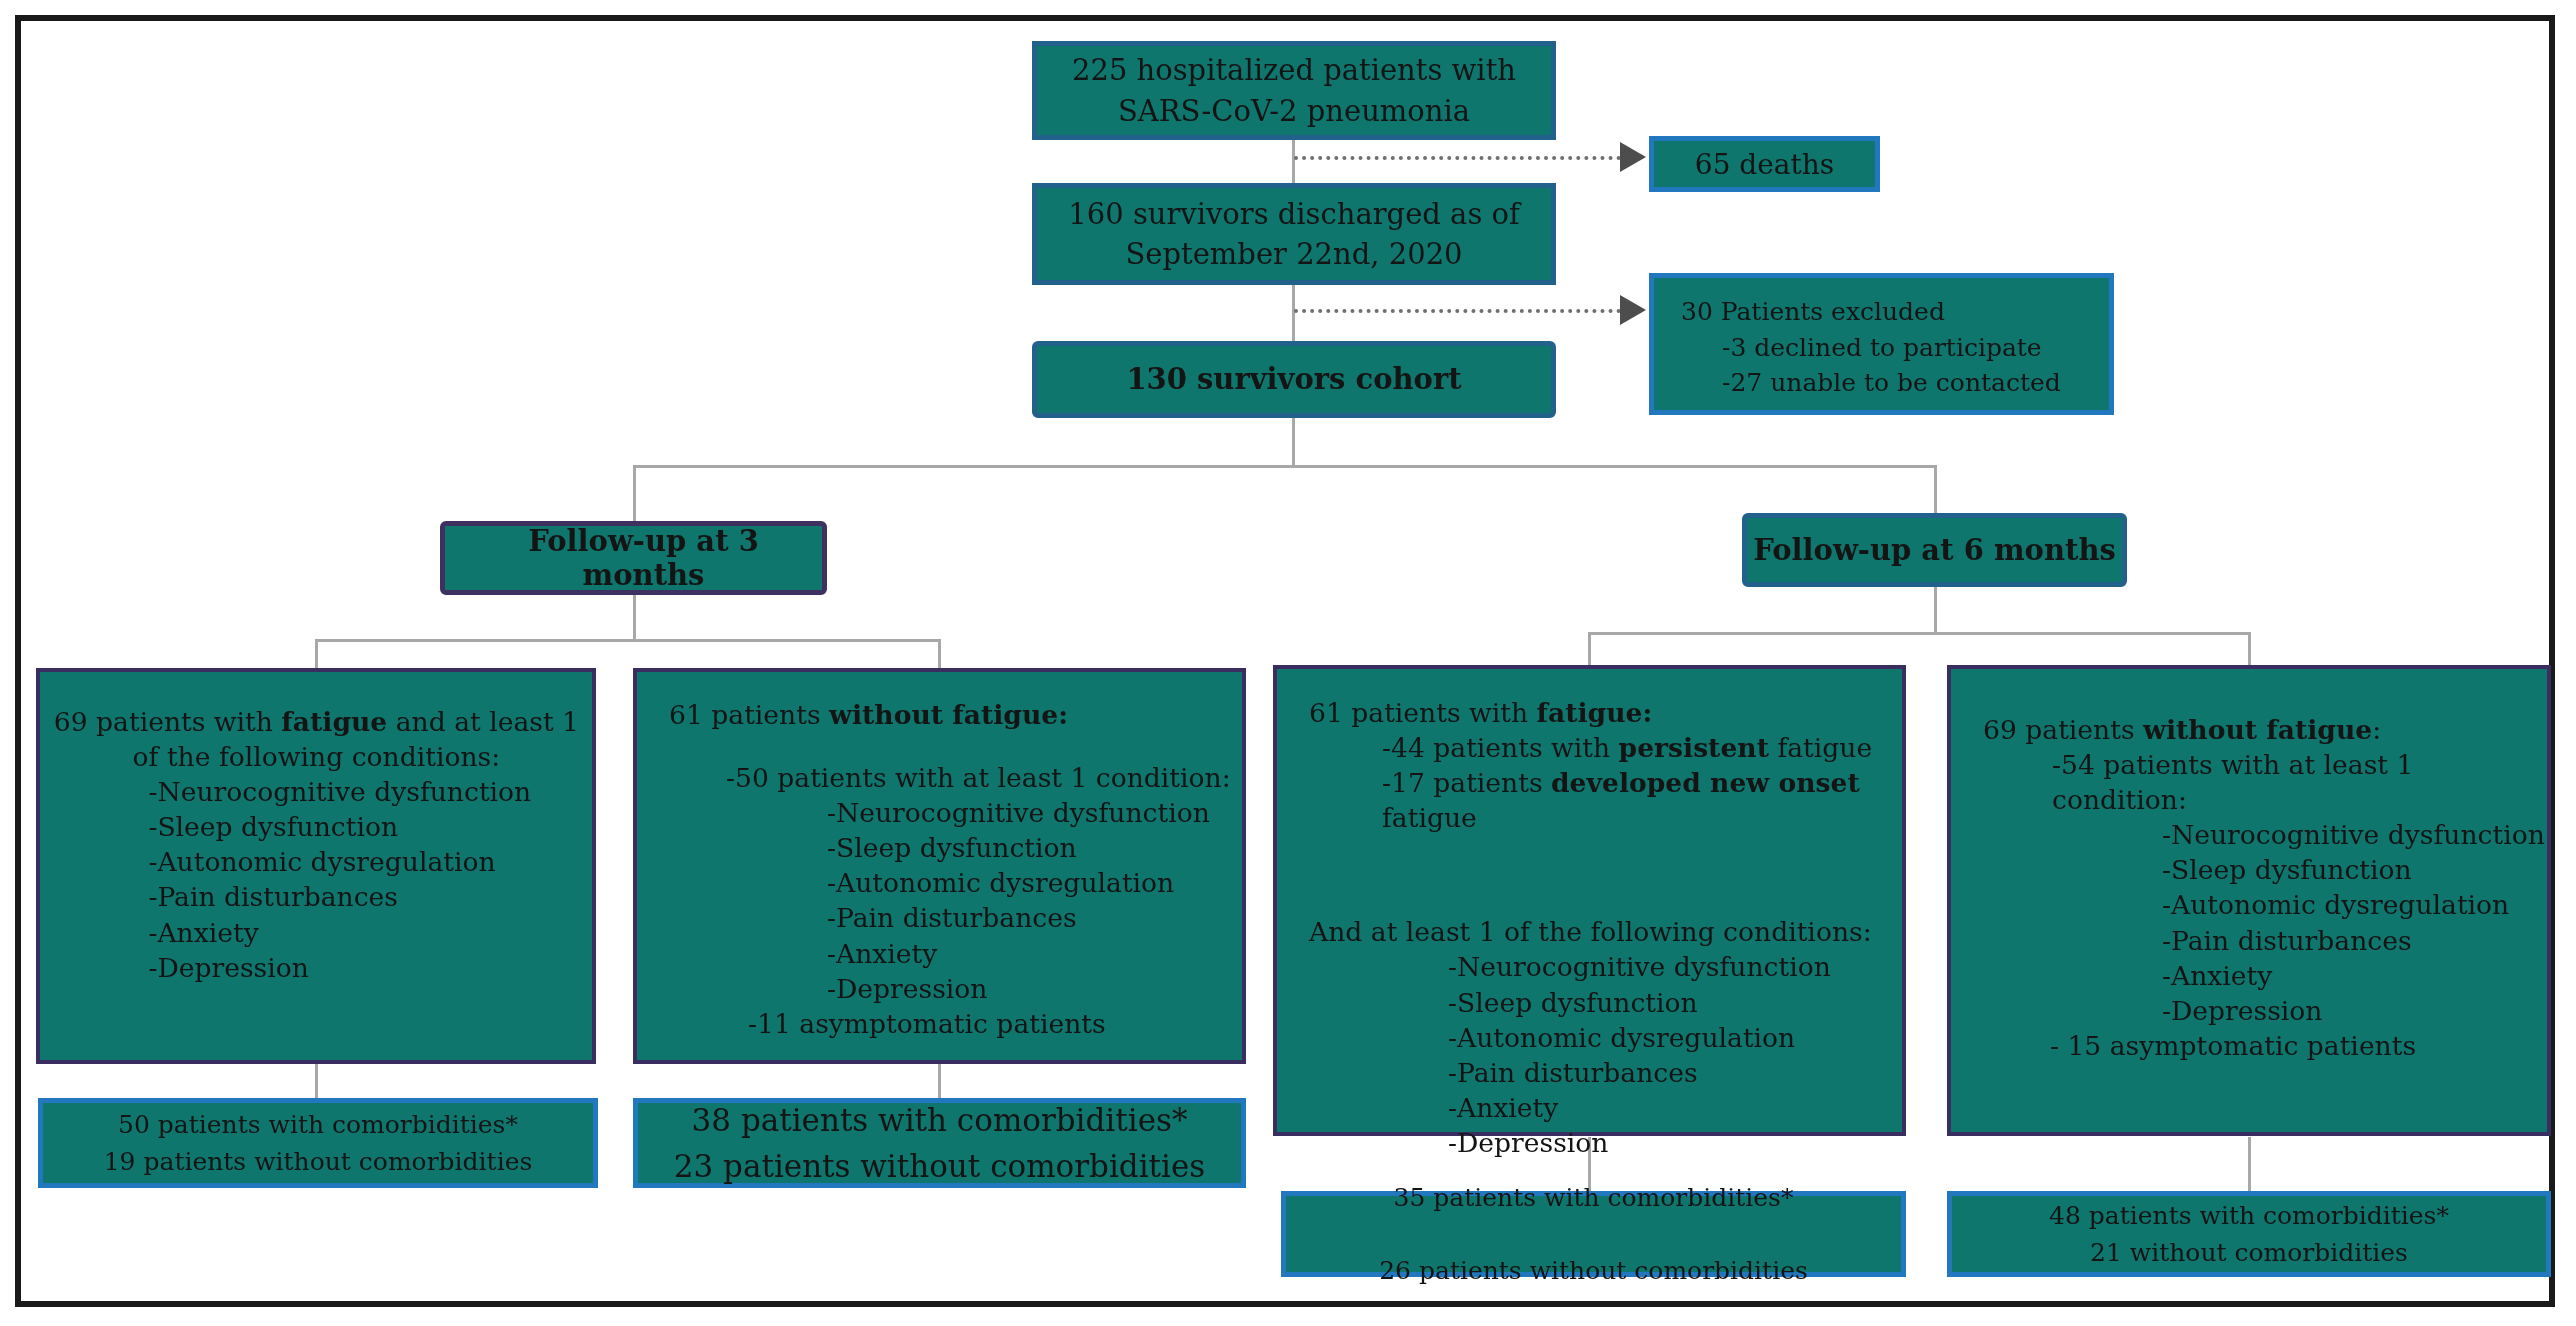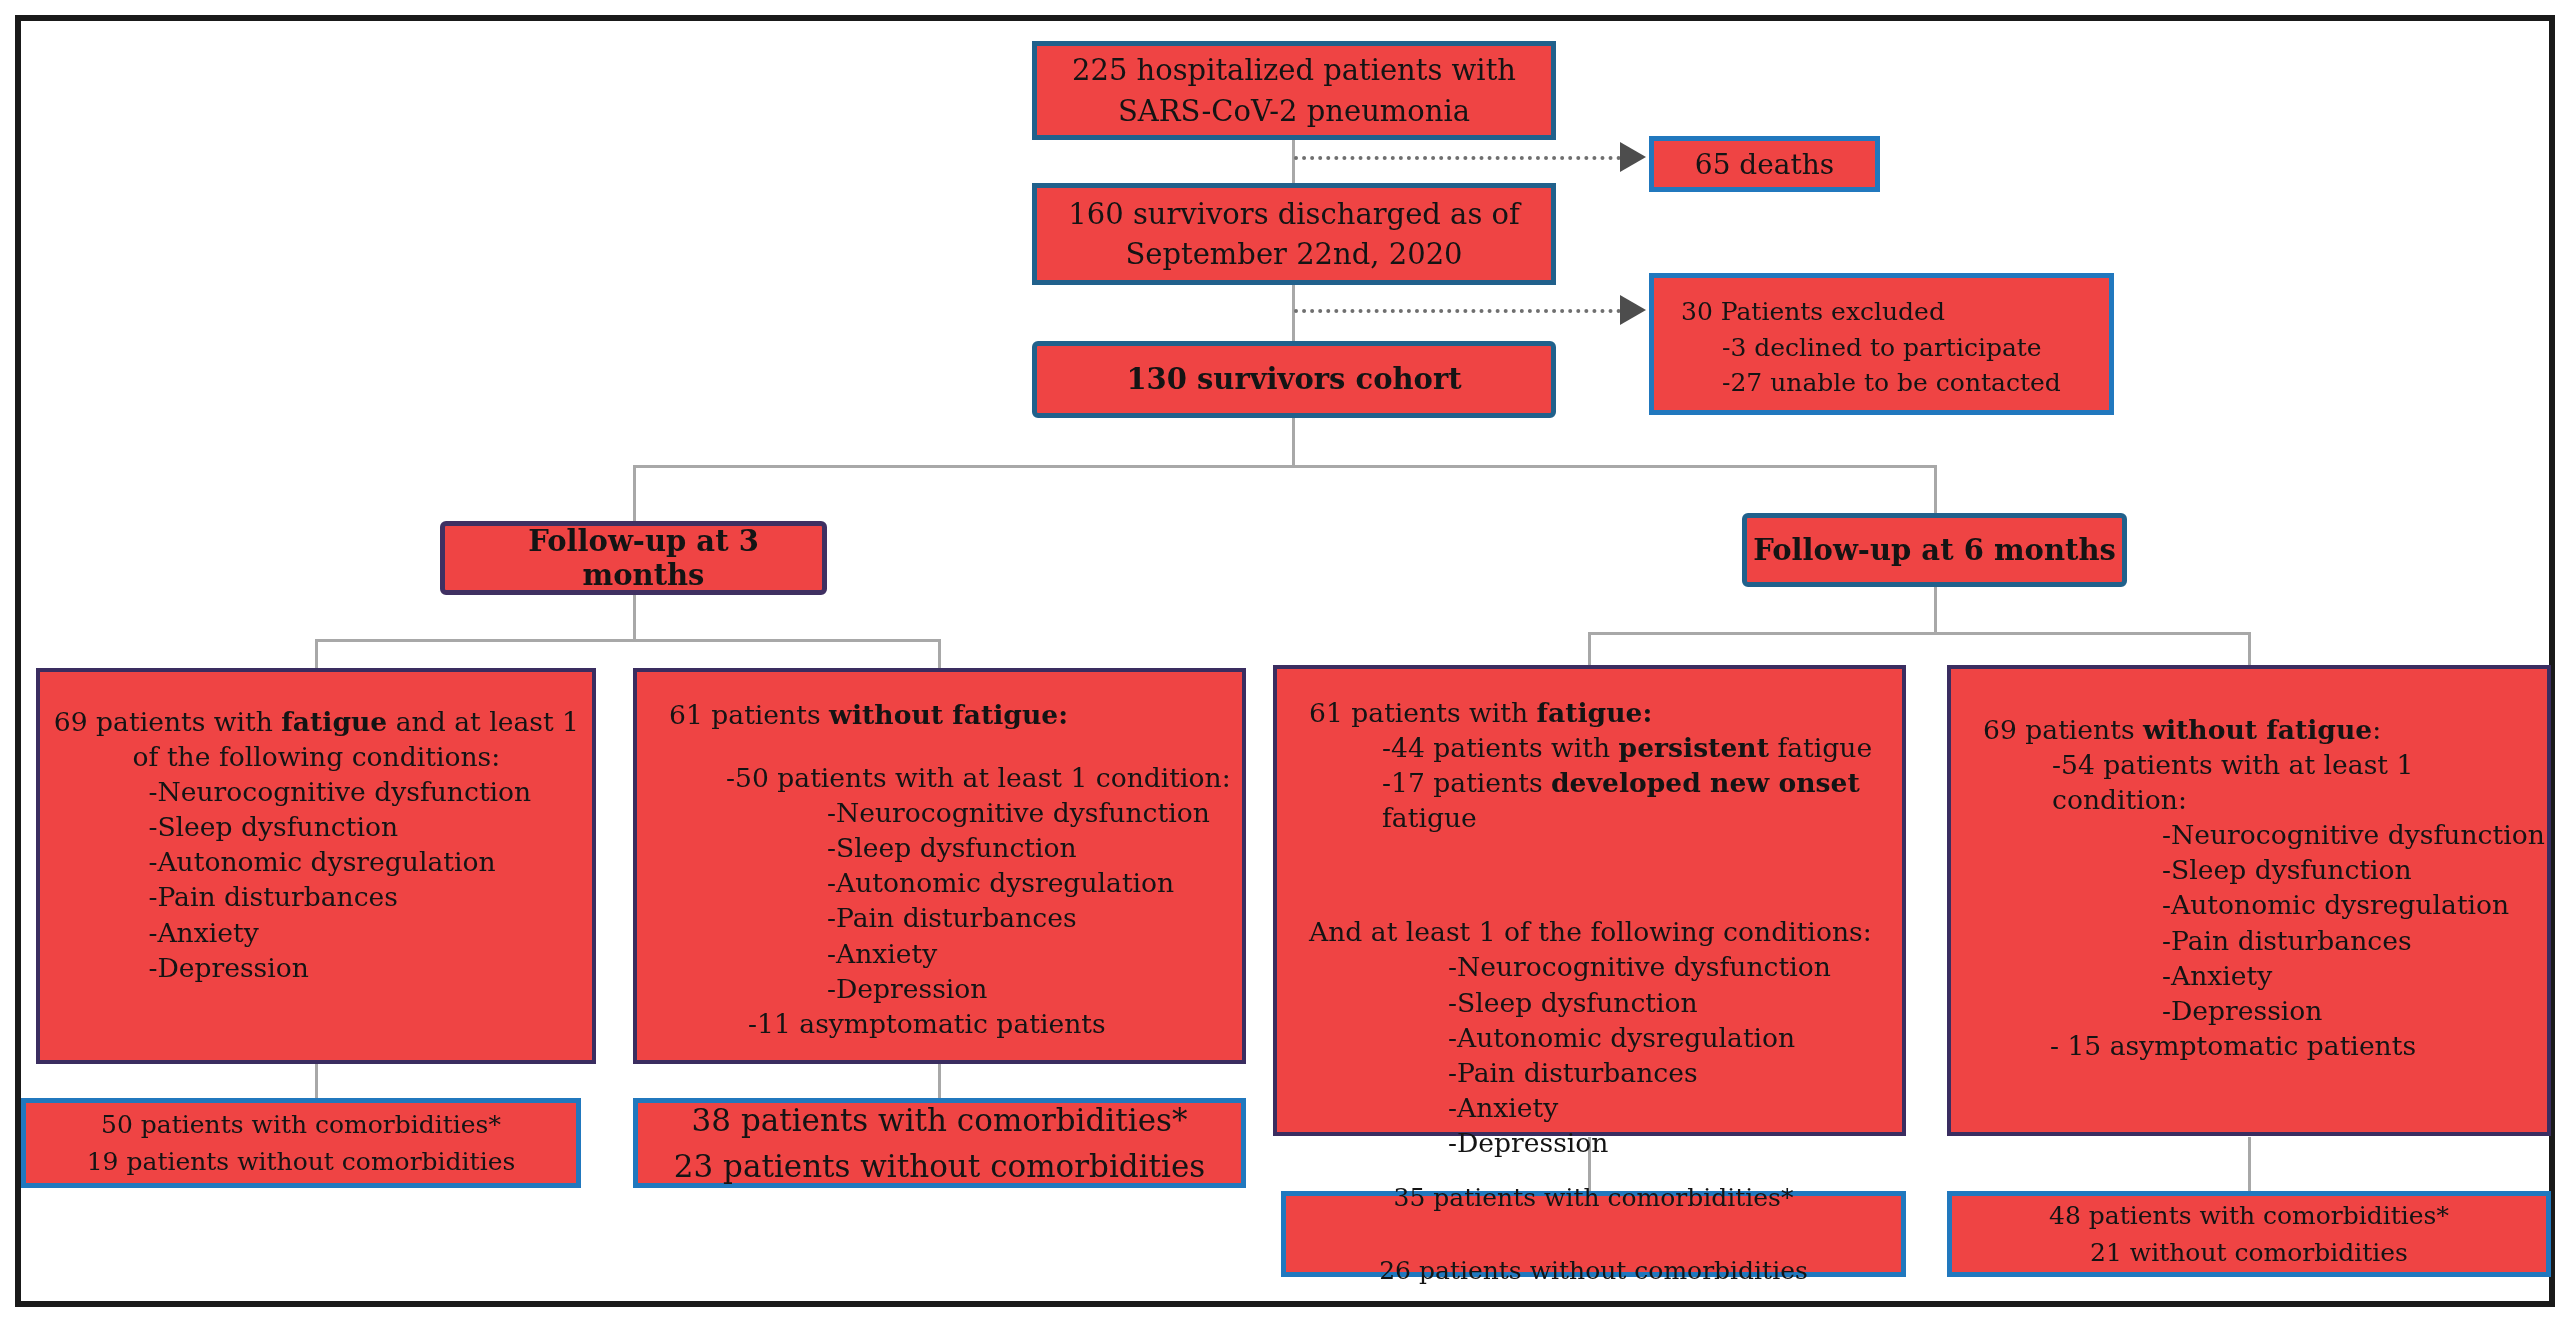--- a/index.html
+++ b/index.html
@@ -5,21 +5,21 @@
   html,body{margin:0;padding:0;background:#ffffff;}
   body{
     width:2576px;height:1327px;position:relative;
     font-family:"DejaVu Serif","Liberation Serif",serif;
     color:#141414;
   }
   #frame{
     position:absolute;left:15px;top:15px;width:2540px;height:1292px;
     border:6.2px solid #1a1a1a;background:#ffffff;box-sizing:border-box;
   }
-  .box{position:absolute;background:#ef4444;box-sizing:border-box;}
+  .box{position:absolute;background:#0f766e;box-sizing:border-box;}
   .ctr{display:flex;flex-direction:column;justify-content:center;align-items:center;text-align:center;}
   .chain{border:5.6px solid #21618C;font-size:29px;line-height:1.38;}
   .lightblue{border:5.6px solid #2178BE;}
   .purple-border{border:5px solid #3F3062;}
   .bigbox{border:4.3px solid #3A2D60;font-size:26.6px;line-height:1.32;}
   .bold{font-weight:bold;border-radius:6px;}
   .vline,.hline{position:absolute;background:#a8a8a8;}
   .vline{width:2.5px;}
   .hline{height:2.5px;}
   .dotline{position:absolute;height:0;border-top:4.3px dotted #6f6f6f;}
@@ -134,21 +134,21 @@
     <div style="margin-left:69px;">-54 patients with at least 1 condition:</div>
     <div style="margin-left:179px;">-Neurocognitive dysfunction</div>
     <div style="margin-left:179px;">-Sleep dysfunction</div>
     <div style="margin-left:179px;">-Autonomic dysregulation</div>
     <div style="margin-left:179px;">-Pain disturbances</div>
     <div style="margin-left:179px;">-Anxiety</div>
     <div style="margin-left:179px;">-Depression</div>
     <div style="margin-left:67px;">- 15 asymptomatic patients</div>
   </div>
 
-  <div class="box lightblue ctr" style="left:0;top:1077px;width:560px;height:90px;font-size:25px;line-height:1.5;border-width:5px;">
+  <div class="box lightblue ctr" style="left:17px;top:1077px;width:560px;height:90px;font-size:25px;line-height:1.5;border-width:5px;">
     <div>50 patients with comorbidities*</div>
     <div>19 patients without comorbidities</div>
   </div>
 
   <div class="box lightblue ctr" style="left:612px;top:1077px;width:613px;height:90px;font-size:31px;line-height:1.5;border-width:5px;text-align:right;">
     <div>38 patients with comorbidities*</div>
     <div>23 patients without comorbidities</div>
   </div>
 
   <div class="box lightblue ctr" style="left:1260px;top:1170px;width:625px;height:86px;font-size:25px;line-height:1.5;border-width:5px;gap:36px;">

